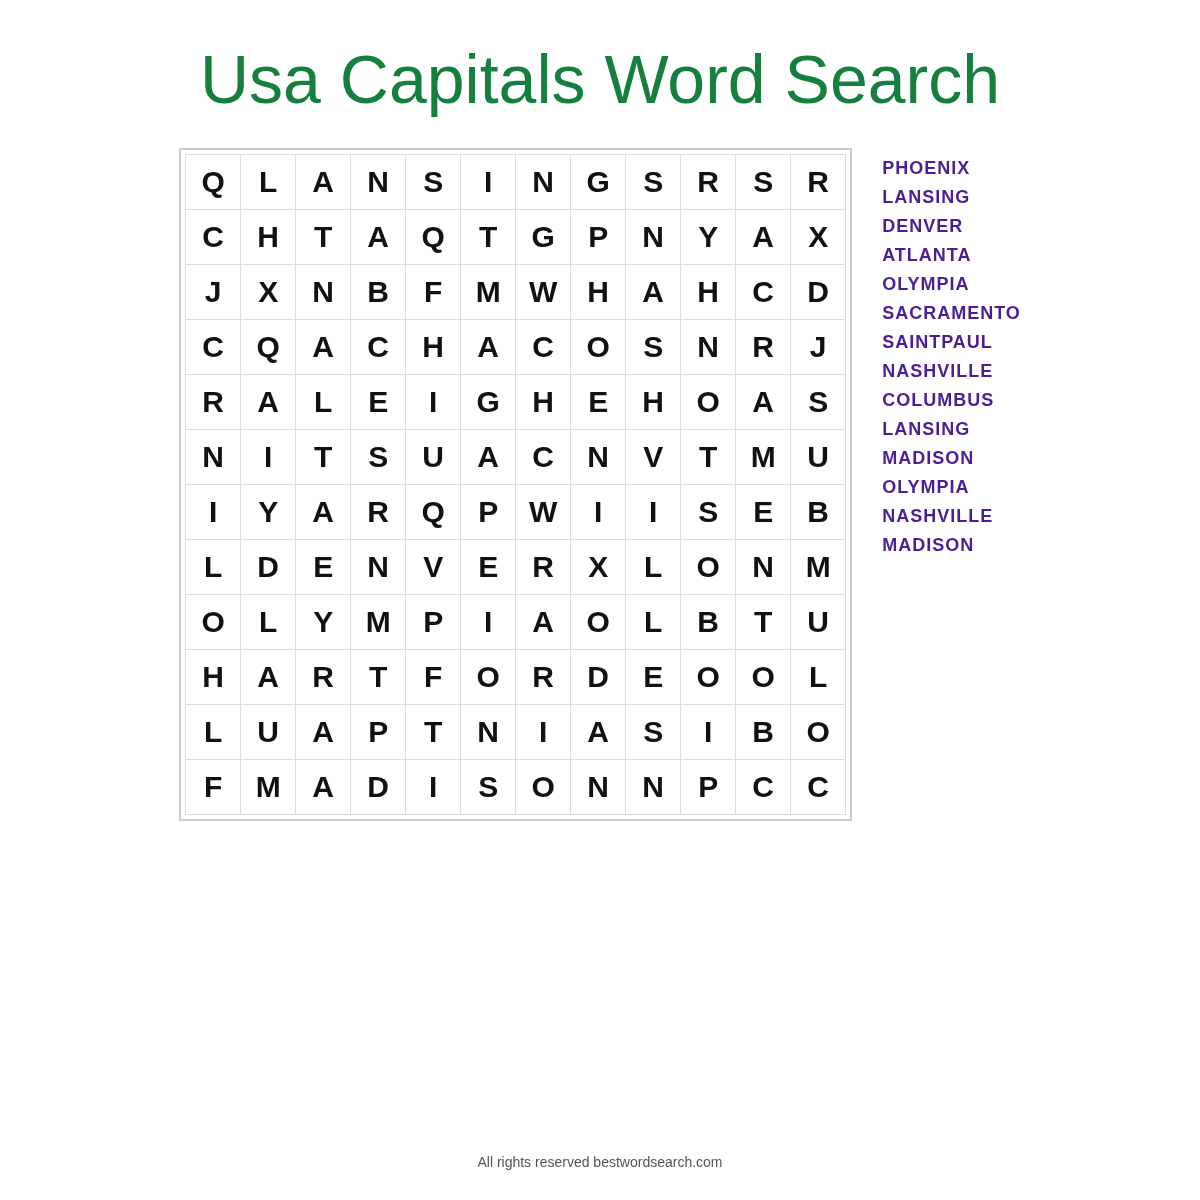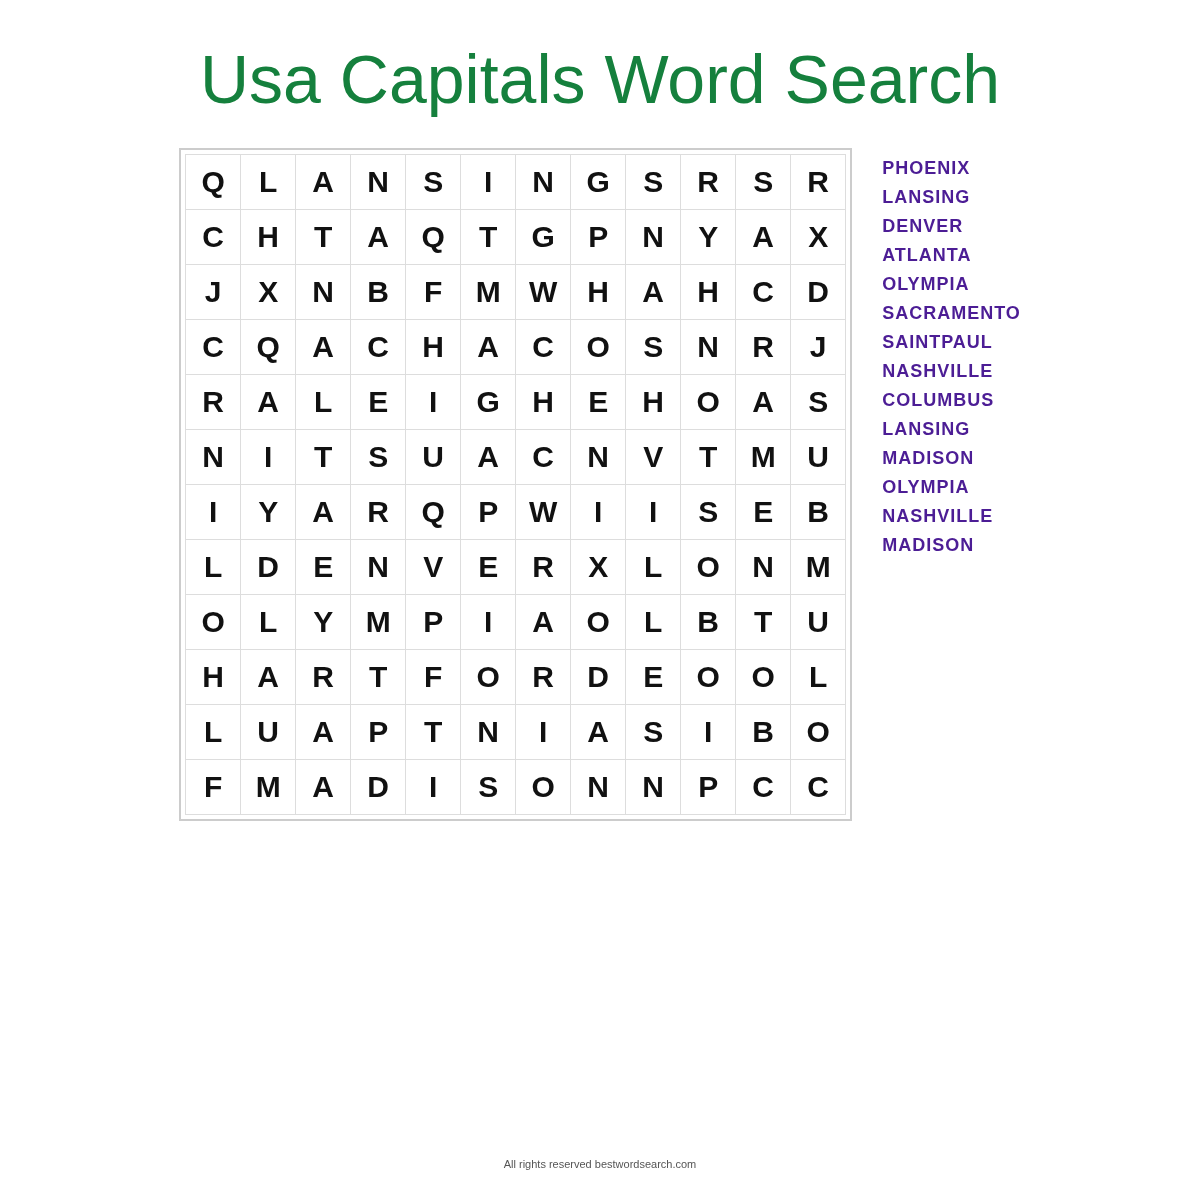--- a/index.html
+++ b/index.html
@@ -55,21 +55,21 @@
     .word-list-item {
       font-size: 18px;
       font-weight: 700;
       color: #4c1d95;
       font-family: Arial, sans-serif;
       letter-spacing: 1px;
     }
     .footer {
       position: absolute;
       bottom: 30px;
-      font-size: 11px;
+      font-size: 14px;
       color: #555;
     }
   </style>
 </head>
 <body>
 
 <h1 id="page-title">Usa Capitals Word Search</h1>
 
 <div class="main-content">
   <div class="grid-container">

